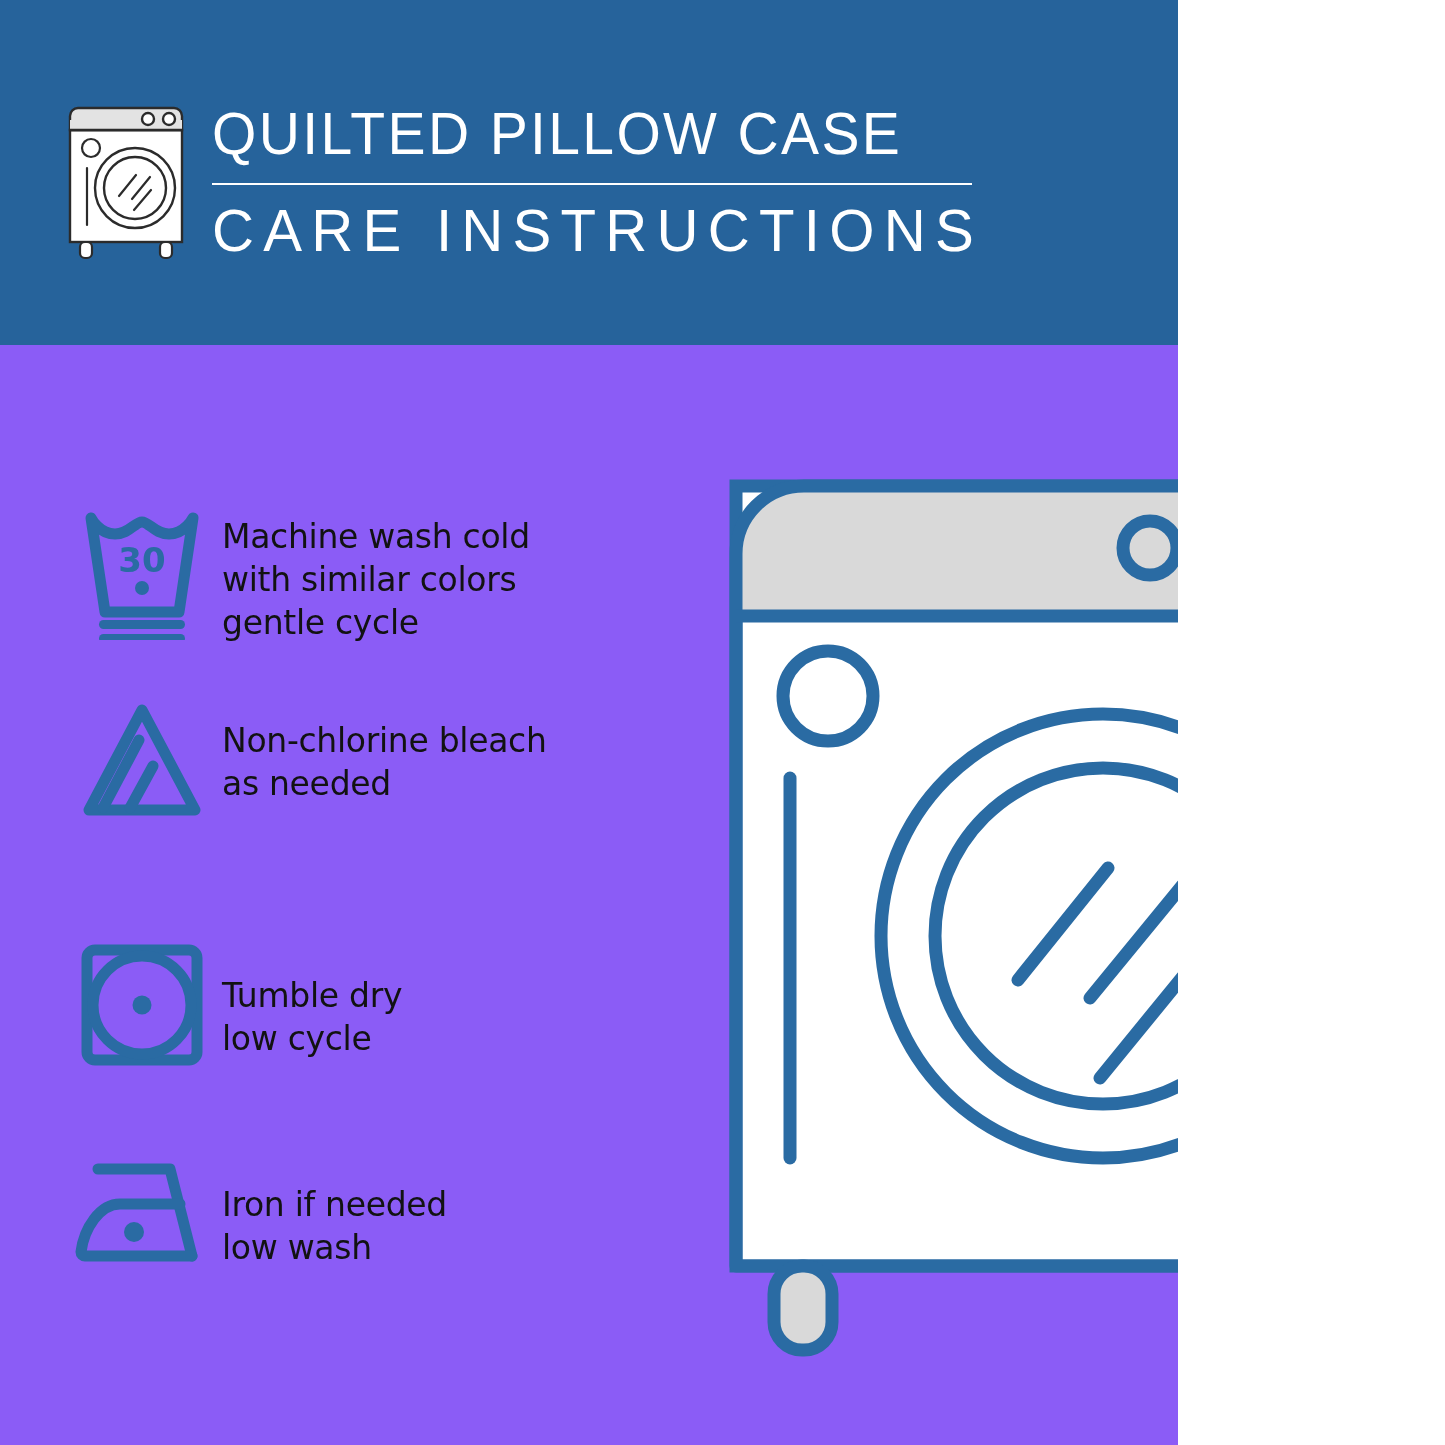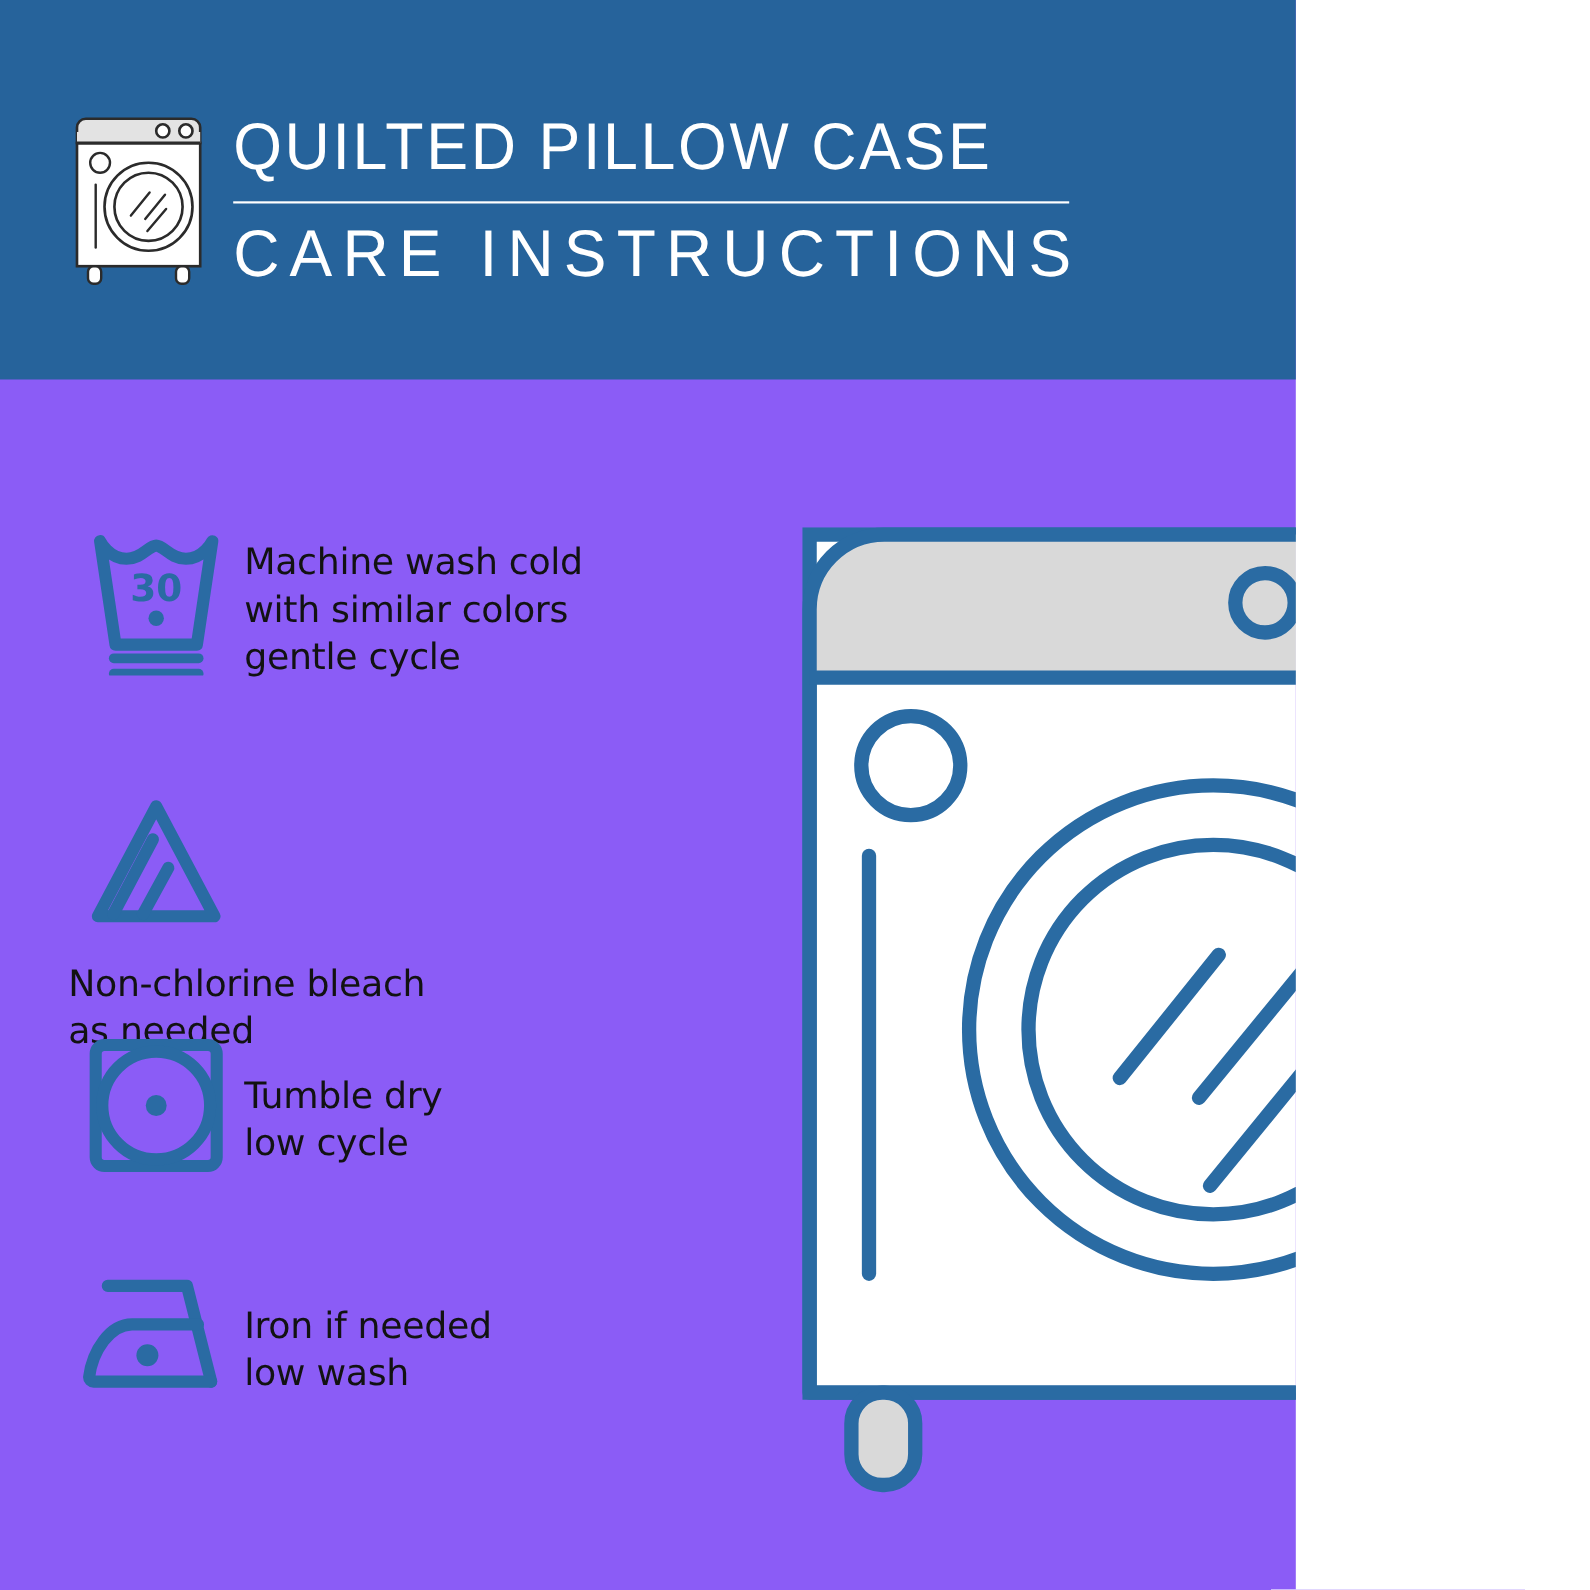--- a/index.html
+++ b/index.html
@@ -84,22 +84,22 @@
   .care-text {
     font-family: "DejaVu Sans", "Liberation Sans", sans-serif;
     font-size: 33px;
     font-weight: 400;
     color: #121212;
     line-height: 1.30;
     letter-spacing: -0.3px;
     white-space: pre-line;
   }
 
-  #care-item-wash   { left: 62px; top: 474px;  }
-  #care-item-bleach { left: 62px; top: 721px; flex-direction: column;  }
+  #care-item-wash   { left: 62px; top: 500px;  }
+  #care-item-bleach { left: 62px; top: 698px;  }
   #care-item-dry    { left: 62px; top: 940px;  }
   #care-item-iron   { left: 62px; top: 1152px; }
 
   #care-item-wash .care-text   { padding-top: 16px; }
   #care-item-bleach .care-text { padding-top: 22px; }
   #care-item-dry .care-text    { padding-top: 35px; }
   #care-item-iron .care-text   { padding-top: 32px; }
 
   
   #machine-illustration {

